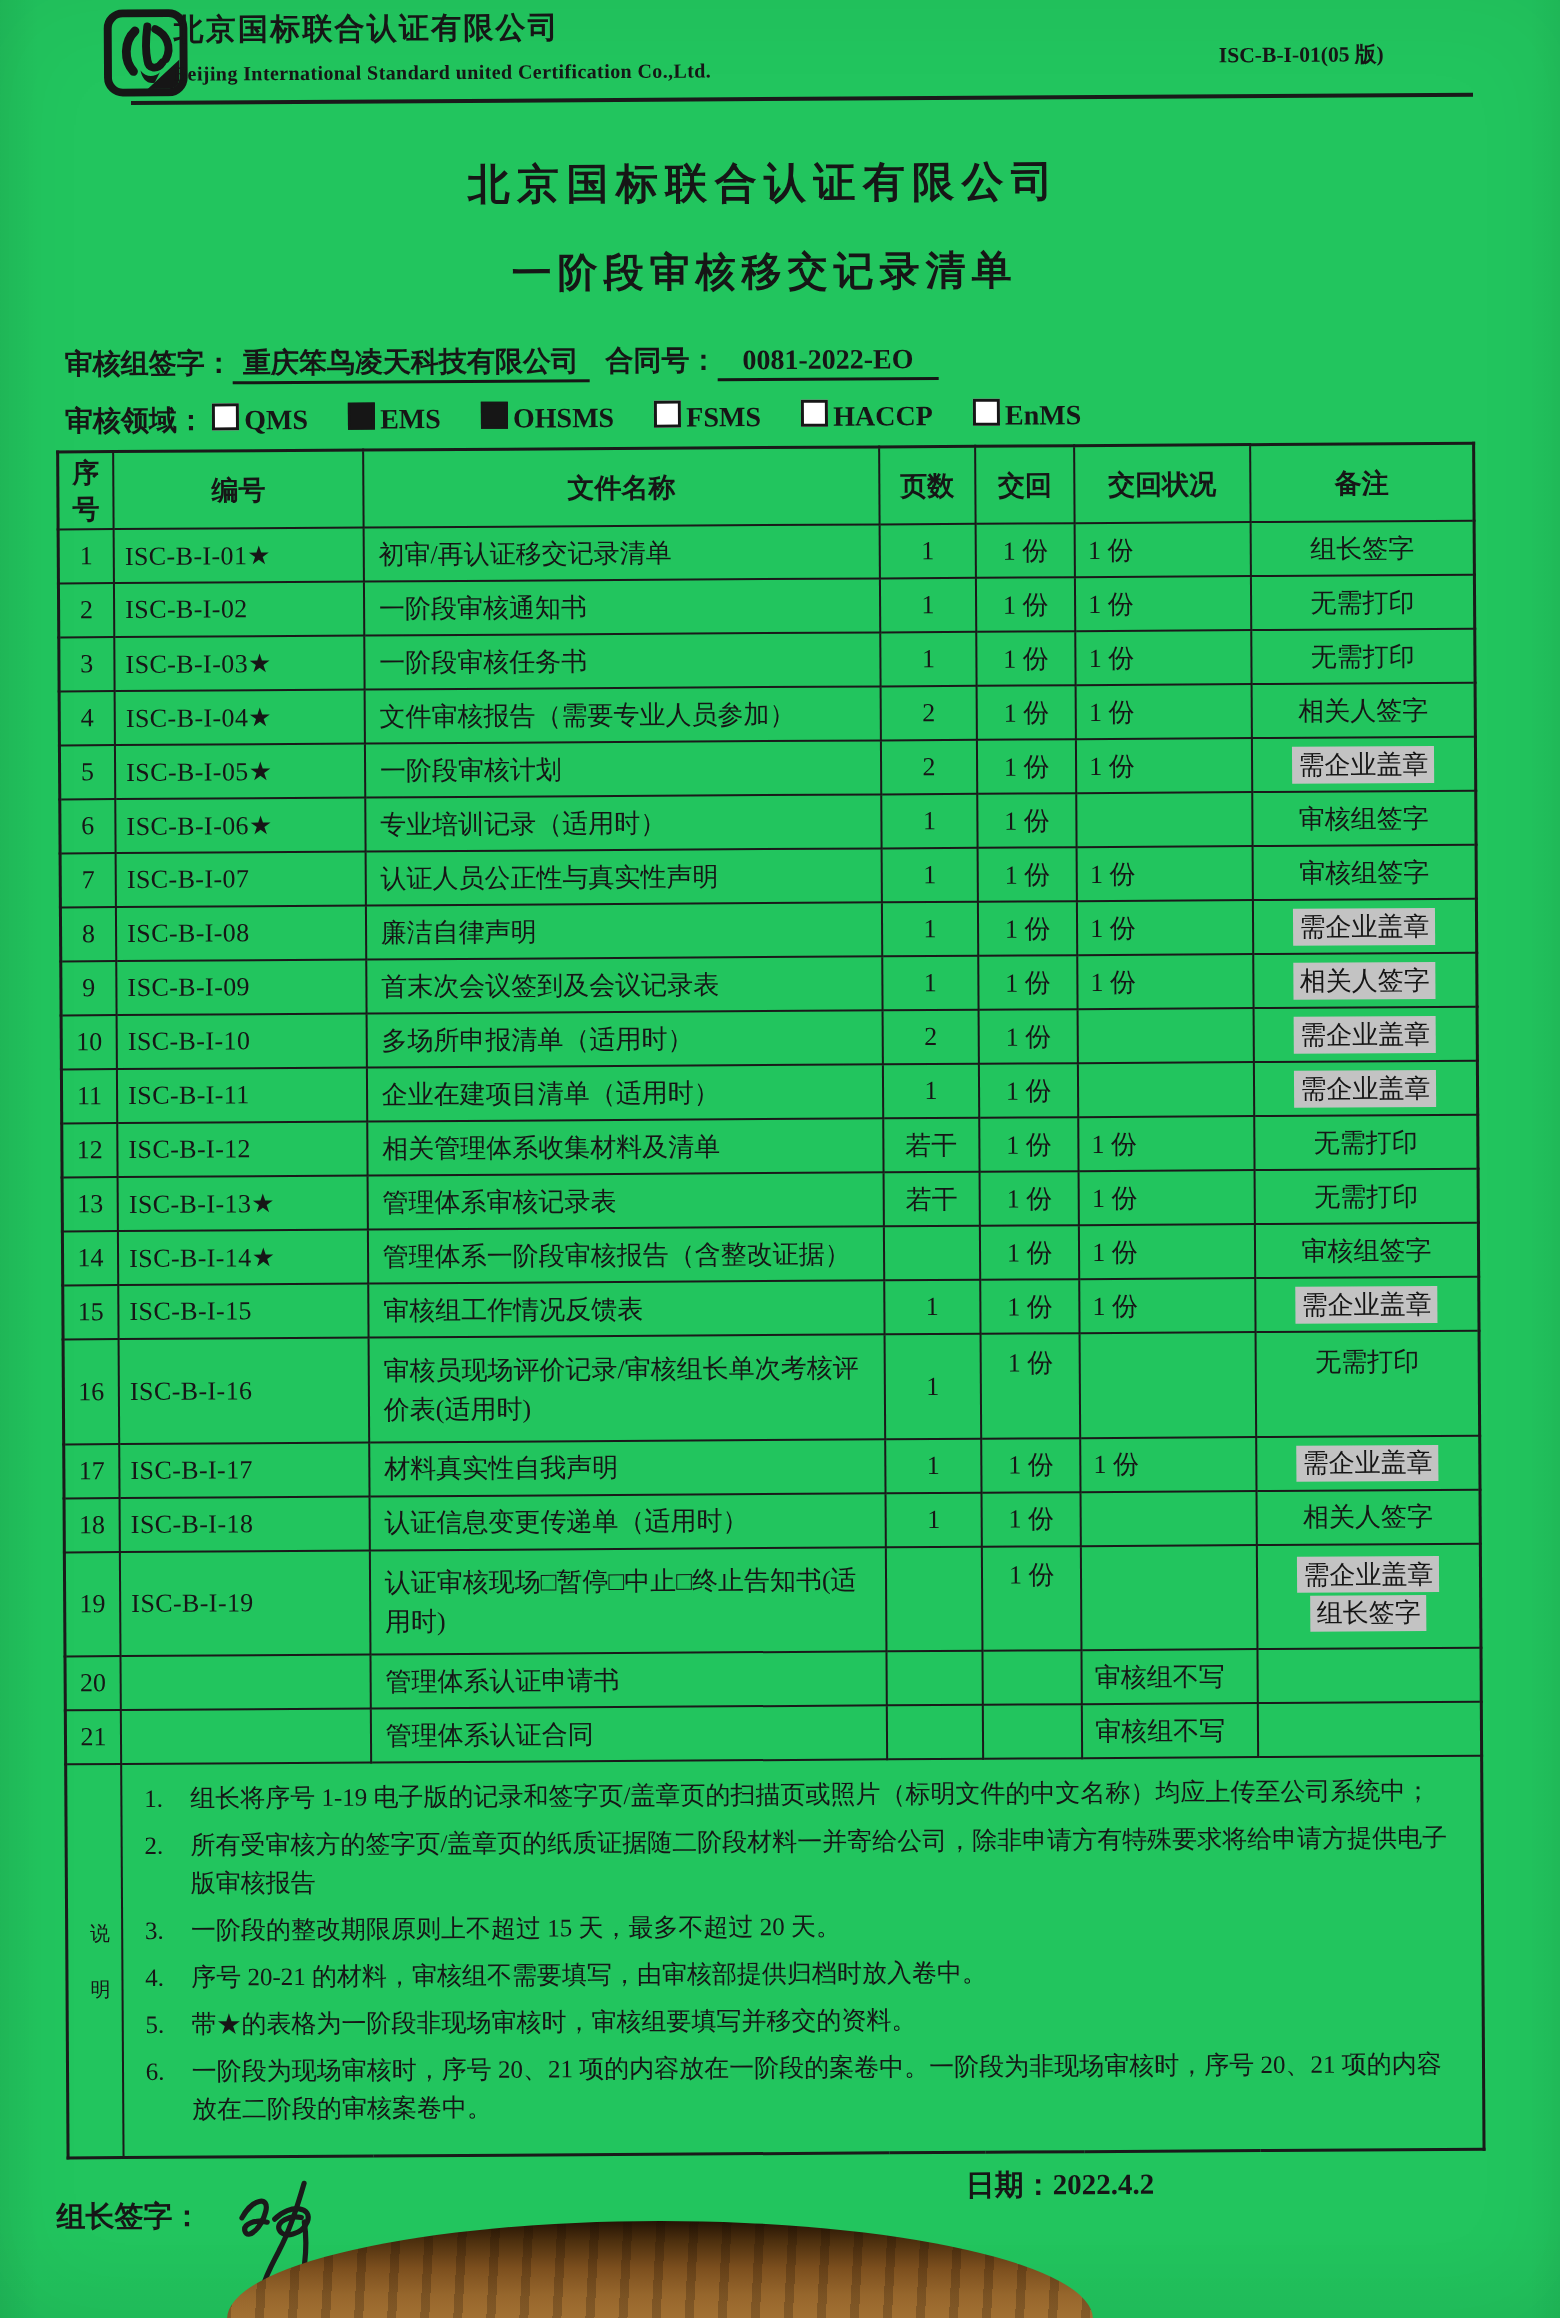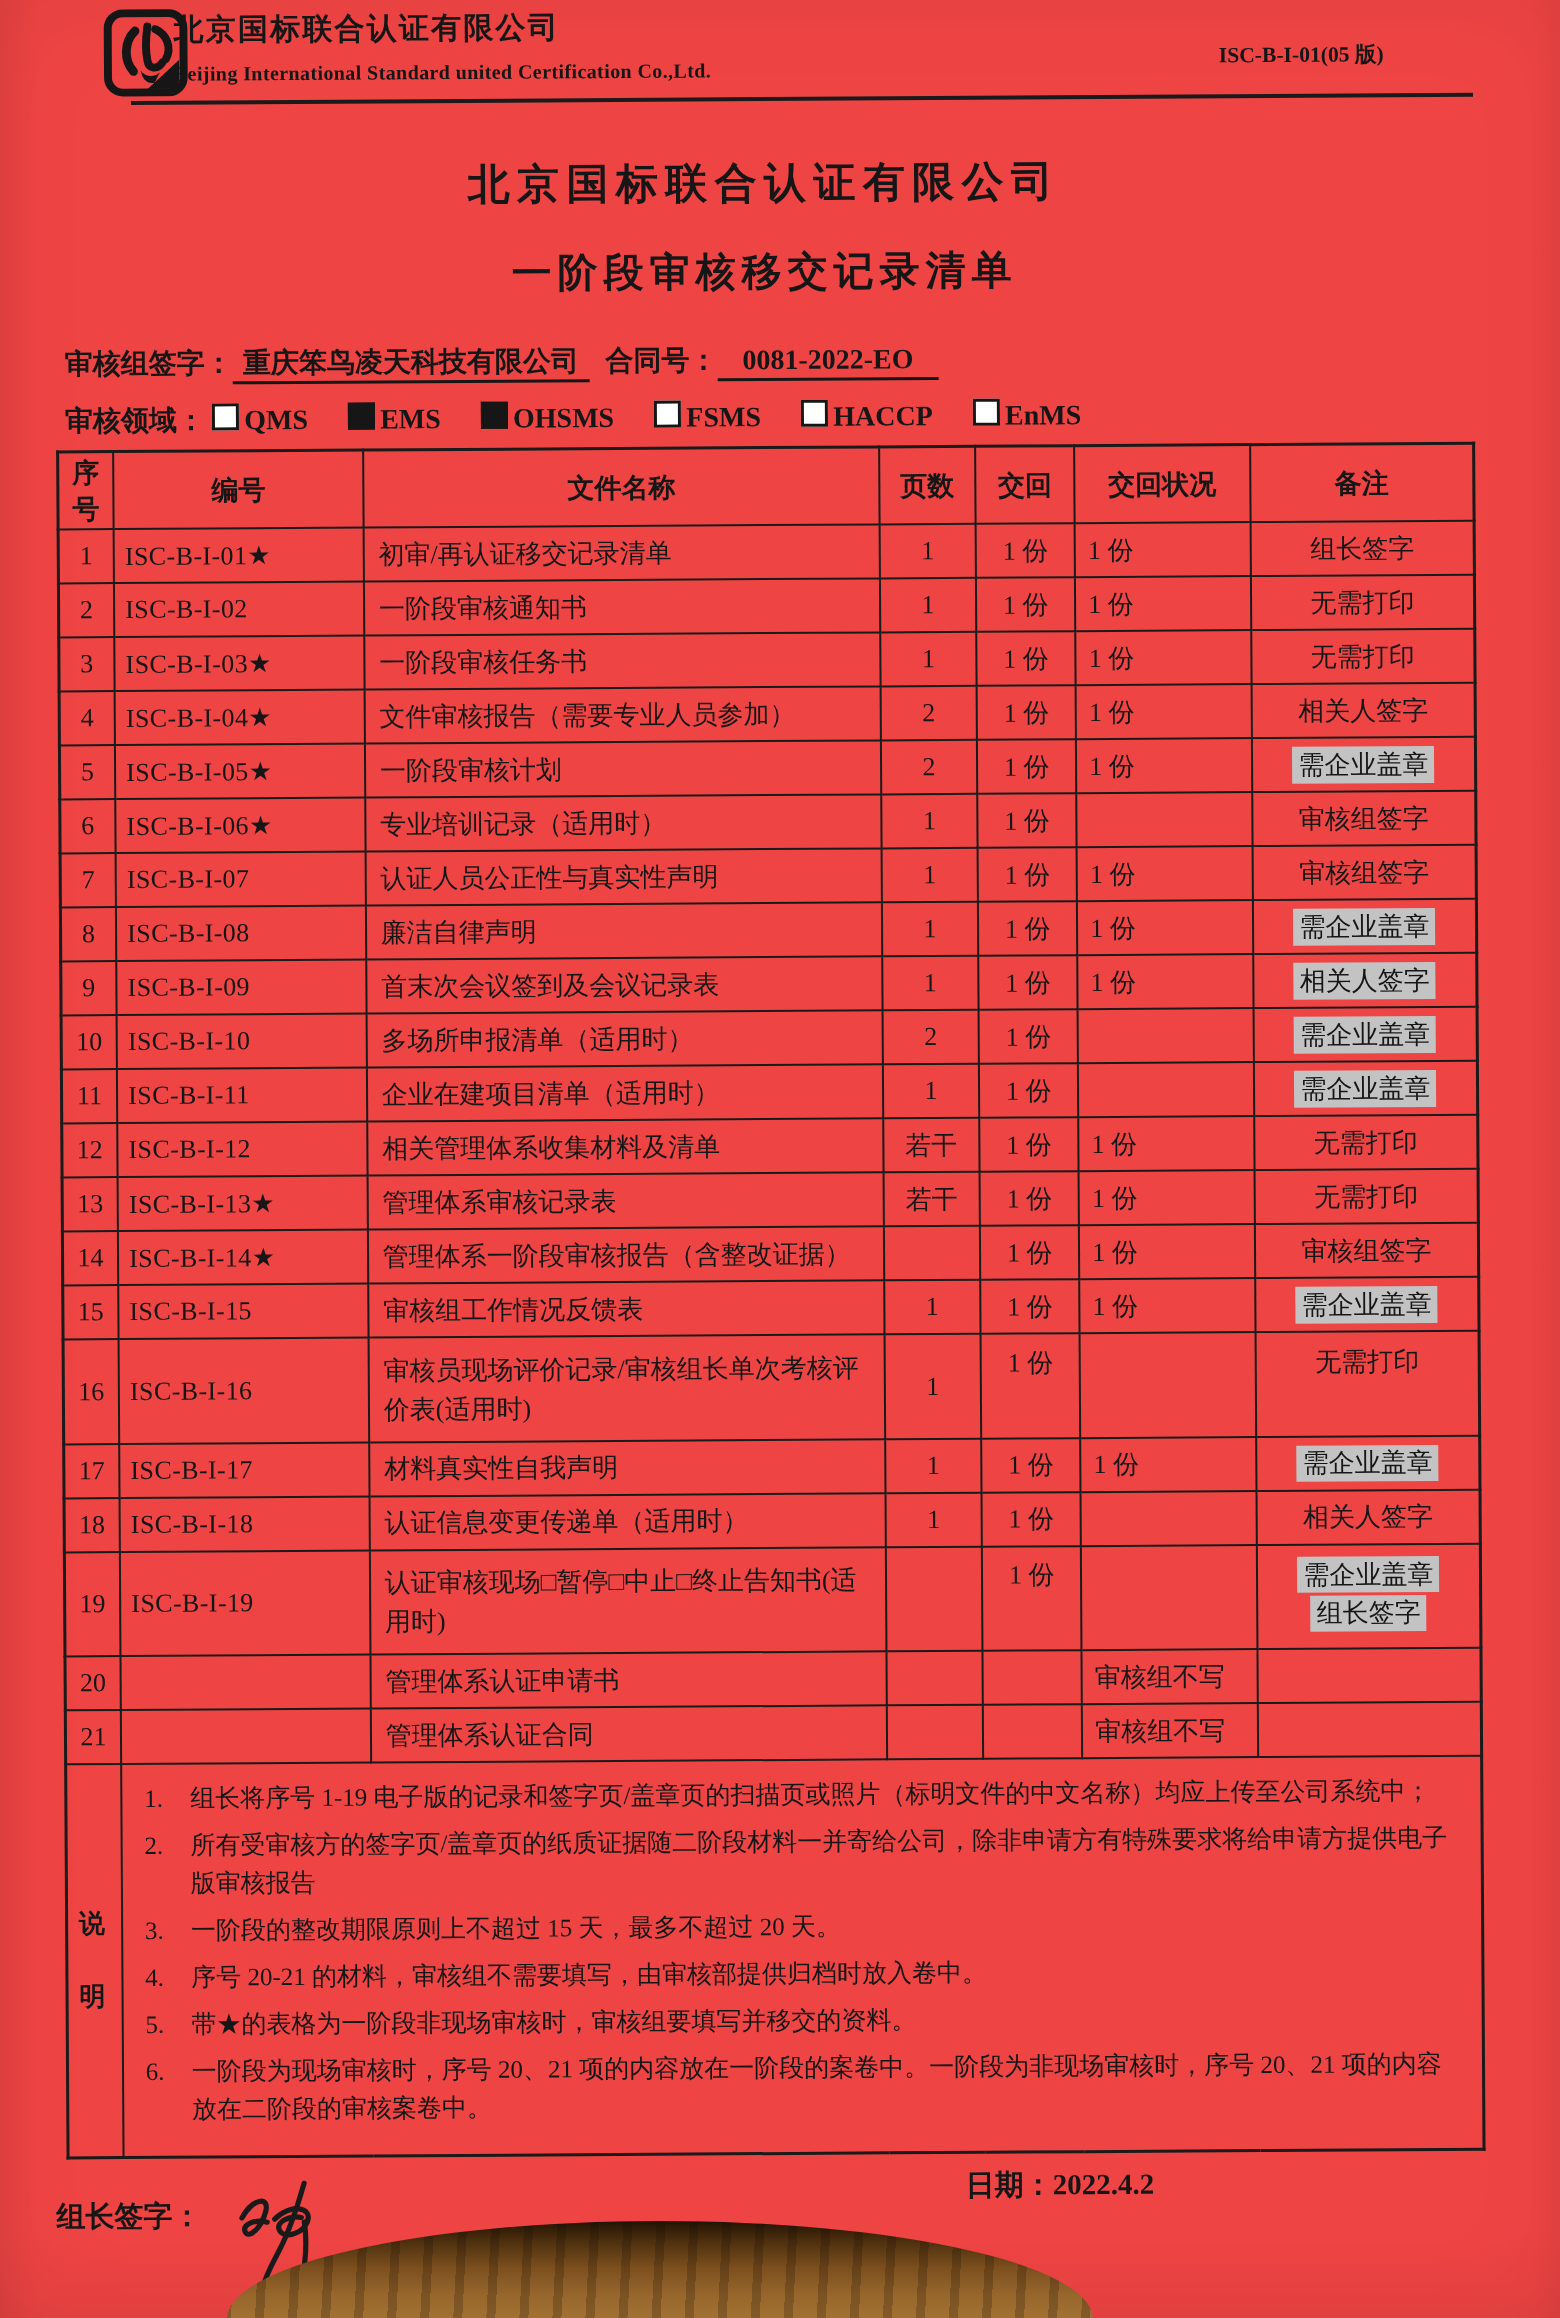--- a/index.html
+++ b/index.html
@@ -1,17 +1,17 @@
 <!DOCTYPE html>
 <html style="font-size:12px"><head>
 <meta charset="utf-8">
 <style>
   html,body{margin:0;padding:0;background:#ffffff;}
   body{width:1561px;height:2319px;overflow:hidden;}
-  .photo{position:relative;width:1561px;height:2319px;background:#ef4444;overflow:hidden;
+  .photo{position:relative;width:1561px;height:2319px;background:#22c55e;overflow:hidden;
          box-shadow:inset 0 0 104px rgba(0,0,0,0.055);}
   .photo::before{content:'';position:absolute;inset:0;pointer-events:none;
          background:linear-gradient(90deg,rgba(0,0,0,0.05),rgba(0,0,0,0) 2.5%),
                     linear-gradient(270deg,rgba(0,0,0,0.04),rgba(0,0,0,0) 2%),
                     linear-gradient(0deg,rgba(0,0,0,0.03),rgba(0,0,0,0) 4%);}
   .page{position:absolute;left:0;top:0;width:1561px;box-sizing:border-box;
         padding:0 83px 0 59px;color:#161616;
         font-family:"Liberation Serif","DejaVu Serif",serif;
         transform:rotate(-0.35deg);transform-origin:50% 40%;}
   
@@ -50,22 +50,22 @@
   .c-status{text-align:left;padding-left:12px !important;white-space:nowrap;}
   .c-remark{text-align:center;}
   tr.tall td{height:89px;}
   tr.tall .c-remark{vertical-align:top;padding-top:9px;}
   tr.tall .c-ret{vertical-align:top;padding-top:10.4px;}
   .remark-line{display:block;width:-moz-max-content;width:max-content;max-width:100%;
       margin:2.2px auto;padding:0.7px 6px;}
   .remark-line.hl{background:#c3c3c3;}
   
   .notes-label-cell{vertical-align:middle;}
-  .notes-label{width:31px;margin:0 auto;font-size:26px;line-height:2.8;
-      word-break:break-all;text-align:left;font-weight:bold;}
+  .notes-label{width:31px;margin:0 auto;font-size:20px;line-height:2.8;
+      word-break:break-all;text-align:right;}
   .notes-cell{text-align:left;vertical-align:top;padding:15px 18px 18px 22px !important;}
   .note-item{display:flex;margin-bottom:9px;font-size:25px;line-height:1.52;font-weight:normal;}
   .note-num{width:46px;flex:none;}
   .note-text{flex:1;}
   
   .footer{position:relative;margin-top:22px;height:119px;font-size:29px;font-weight:bold;}
   .sign-label{position:absolute;left:-10.4px;top:16px;}
   .signature{position:absolute;left:163px;top:-4.5px;}
   .date-line{position:absolute;left:899px;top:-10.4px;}
   

